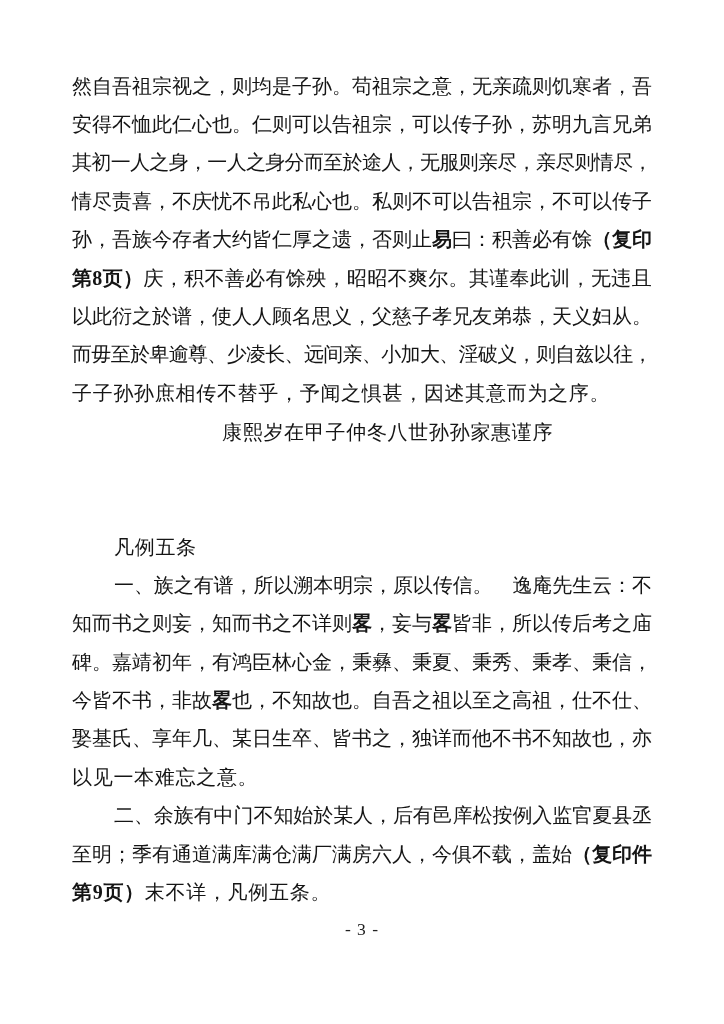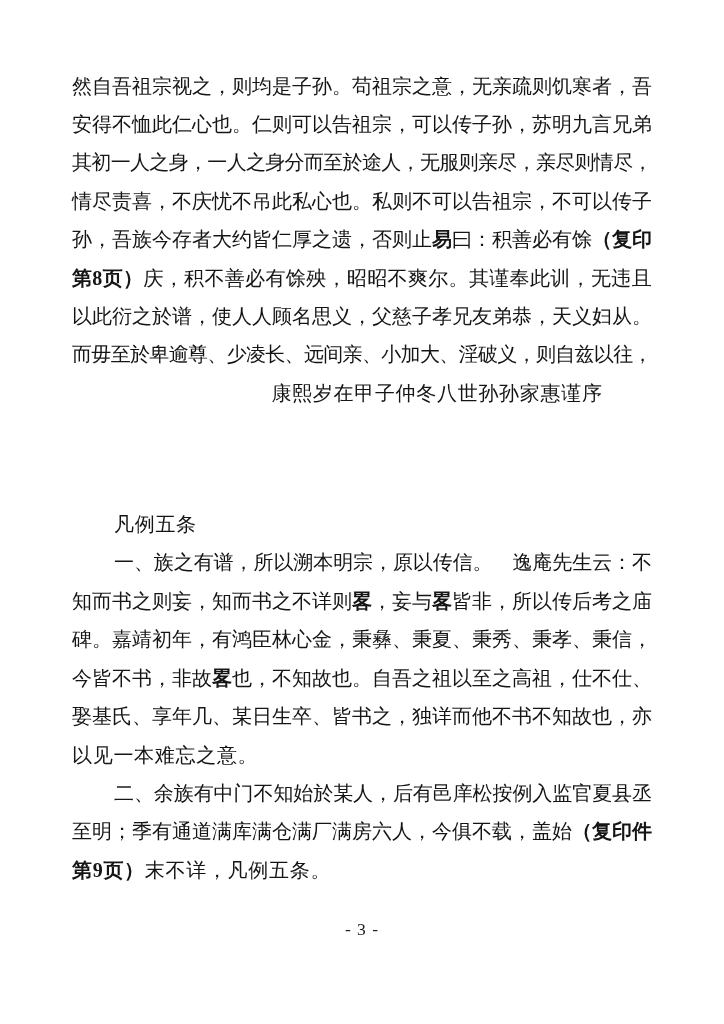--- a/index.html
+++ b/index.html
@@ -294,27 +294,28 @@
           <span class="ch">破</span>
           <span class="ch">义</span>
           <span class="ch">，</span>
           <span class="ch">则</span>
           <span class="ch">自</span>
           <span class="ch">兹</span>
           <span class="ch">以</span>
           <span class="ch">往</span>
           <span class="ch">，</span>
         </div>
+        <div class="line l"><span>子子孙孙庶相传不替乎，予闻之惧甚，因述其意而为之序。</span></div>
       </div>
       <div>
-        <div class="line l" style="padding-left: 150px; text-align: center;"><span>康熙岁在甲子仲冬八世孙孙家惠谨序</span></div>
+        <div class="line l" style="padding-left: 150px;"><span>康熙岁在甲子仲冬八世孙孙家惠谨序</span></div>
       </div>
       <div class="spacer" style="height: 76.8px;"></div>
       <div>
-        <div class="line l" style="padding-left: 42px; margin-top: 16px;"><span>凡例五条</span></div>
+        <div class="line l" style="padding-left: 42px;"><span>凡例五条</span></div>
       </div>
       <div>
         <div class="line j" style="padding-left: 42px;">
           <span class="ch">一</span>
           <span class="ch">、</span>
           <span class="ch">族</span>
           <span class="ch">之</span>
           <span class="ch">有</span>
           <span class="ch">谱</span>
           <span class="ch">，</span>

